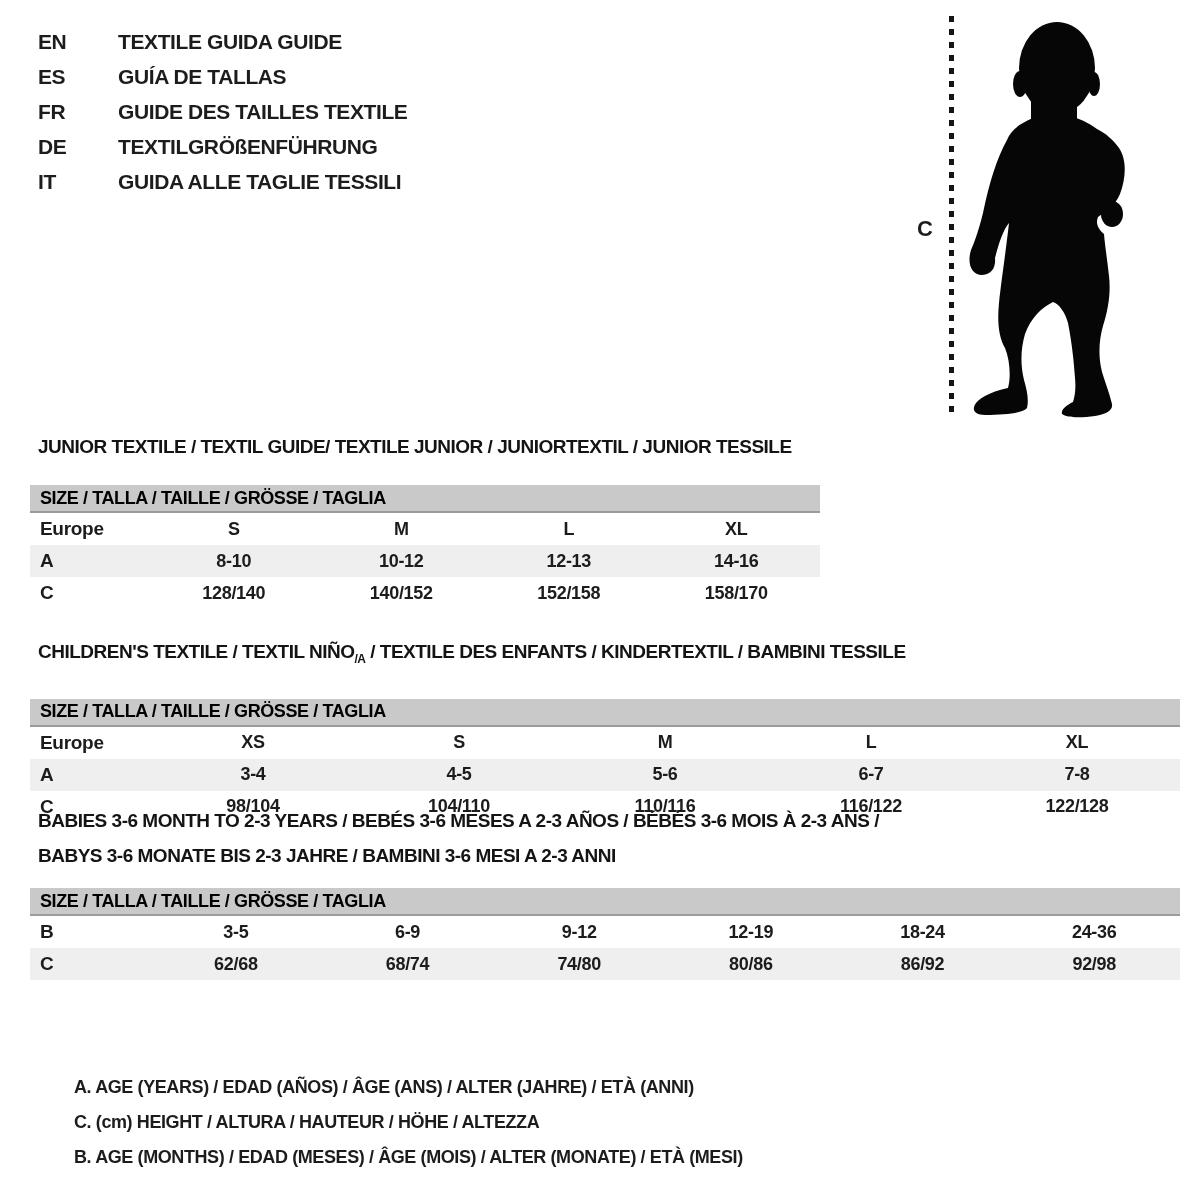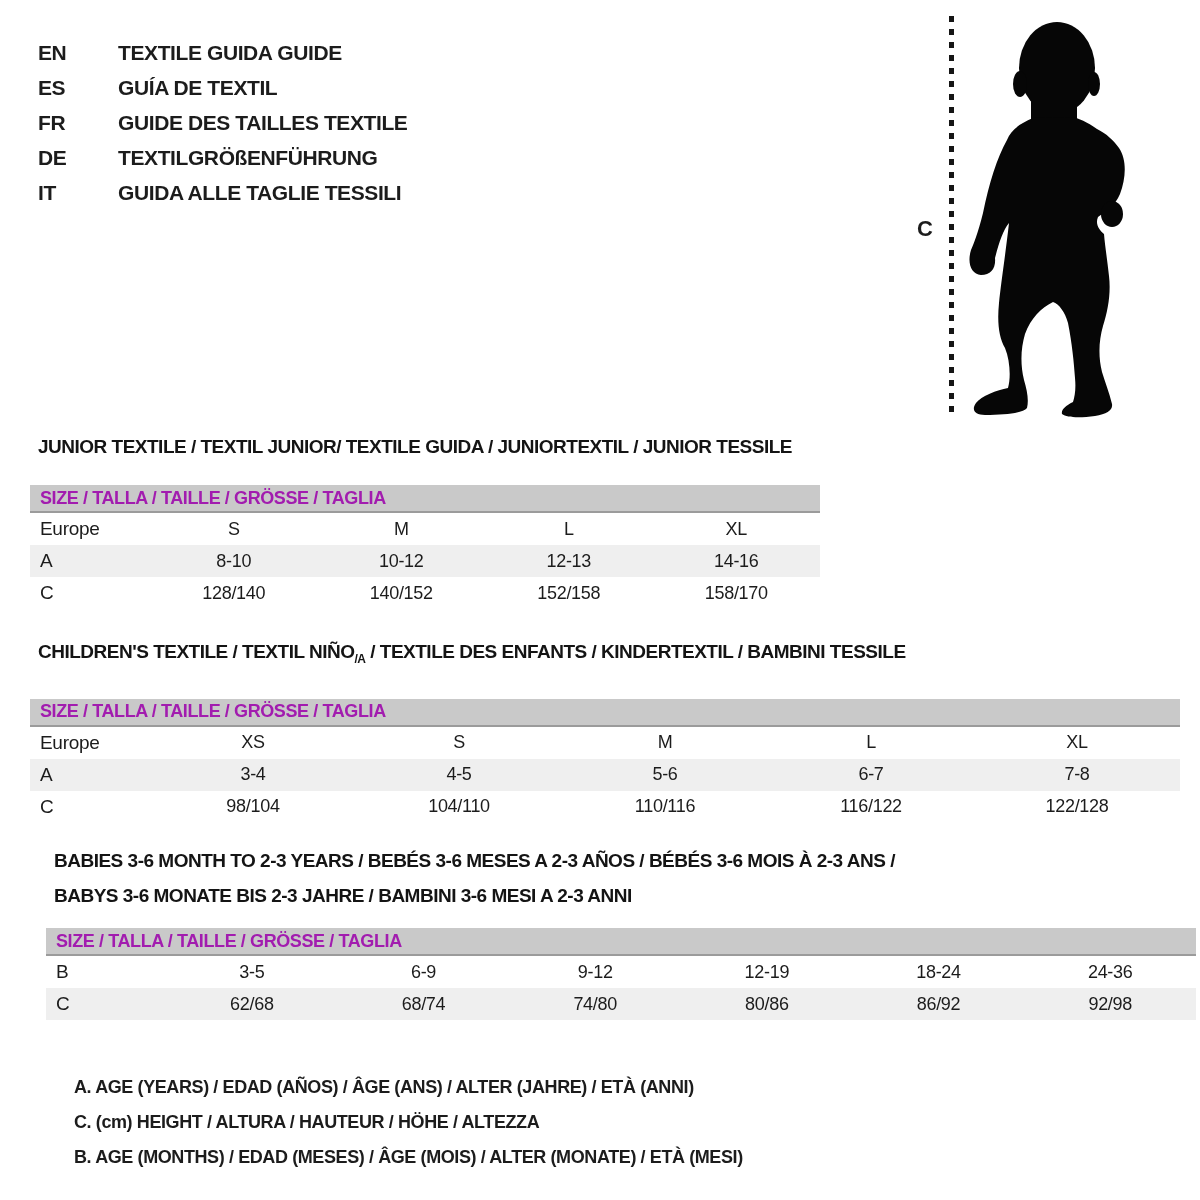--- a/index.html
+++ b/index.html
@@ -5,71 +5,71 @@
   html,body{margin:0;padding:0;}
   body{
     width:1200px;height:1200px;background:#ffffff;
     font-family:"Liberation Sans","DejaVu Sans",sans-serif;
     color:#1c1c1c;
   }
   .page{position:relative;width:1200px;height:1200px;background:#fff;overflow:hidden;}
 
   
   .lang-list{position:absolute;left:38px;top:30px;}
-  .lang-row{display:flex;height:35px;align-items:flex-end;font-weight:bold;font-size:21px;letter-spacing:-0.4px;}
+  .lang-row{display:flex;height:35px;align-items:flex-start;font-weight:bold;font-size:21px;letter-spacing:-0.4px;}
   .lang-code{width:80px;flex:0 0 80px;}
   .lang-title{white-space:nowrap;}
 
   
   .dash-line{
     position:absolute;left:949px;top:16px;width:5px;height:402px;
     background:repeating-linear-gradient(to bottom,#151515 0 6px,transparent 6px 13px);
   }
   .figure-label{position:absolute;left:917px;top:216px;font-weight:bold;font-size:22px;}
   .silhouette{position:absolute;left:960px;top:18px;width:182px;height:400px;}
 
   
   .size-section{position:absolute;left:30px;}
   .sec0{top:436px;width:790px;}
   .sec1{top:641px;width:1150px;}
-  .sec2{top:843px;width:1150px;margin-left:16px;}
+  .sec2{top:803px;width:1150px;}
   .section-heading{font-weight:bold;font-size:19px;letter-spacing:-0.5px;padding-left:8px;color:#141414;}
   .heading-line{line-height:22px;white-space:nowrap;}
   .sec2 .heading-line{line-height:35px;}
   .subscript{font-size:12px;vertical-align:sub;}
   .sec0 .size-bar{margin-top:27px;}
   .sec1 .size-bar{margin-top:29px;}
   .sec2 .size-bar{margin-top:15px;}
   .size-bar{
     height:28px;background:#c9c9c9;border-bottom:2px solid #9b9b9b;
     display:flex;align-items:center;padding-left:10px;box-sizing:border-box;
-    font-weight:bold;font-size:18px;color:#a21caf;letter-spacing:-0.4px;
+    font-weight:bold;font-size:18px;color:#000000;letter-spacing:-0.4px;
   }
-  .t-row{display:flex;height:32px;align-items:center;font-weight:normal;font-size:18px;letter-spacing:-0.3px;}
+  .t-row{display:flex;height:32px;align-items:center;font-weight:bold;font-size:18px;letter-spacing:-0.3px;}
   .t-row.shaded{background:#efefef;}
   .cell-label{flex:0 0 120px;width:120px;padding-left:10px;box-sizing:border-box;text-align:left;font-size:19px;}
   .cell-val{flex:1;text-align:center;}
 
   
   .footnotes{position:absolute;left:38px;top:1070px;font-weight:bold;font-size:18px;letter-spacing:-0.4px;margin-left:36px;}
   .foot-line{line-height:35px;white-space:nowrap;}
 </style>
 </head>
 <body>
 
 <div class="page">
 
   <div class="lang-list" id="langList">
       <div class="lang-row">
         <span class="lang-code">EN</span>
         <span class="lang-title">TEXTILE GUIDA GUIDE</span>
       </div>
       <div class="lang-row">
         <span class="lang-code">ES</span>
-        <span class="lang-title">GUÍA DE TEXTIL</span>
+        <span class="lang-title">GUÍA DE TALLAS</span>
       </div>
       <div class="lang-row">
         <span class="lang-code">FR</span>
         <span class="lang-title">GUIDE DES TAILLES TEXTILE</span>
       </div>
       <div class="lang-row">
         <span class="lang-code">DE</span>
         <span class="lang-title">TEXTILGRÖßENFÜHRUNG</span>
       </div>
       <div class="lang-row">
@@ -117,21 +117,21 @@
         C 144,194 154,188 159,176
         C 165,160 166,142 158,130
         C 152,122 146,116 136,111
         C 126,104 118,100 110,99 Z"></path>
       <ellipse cx="151" cy="196" rx="11" ry="13"></ellipse>
     </g>
   </svg>
 
   <section class="size-section sec0" id="sec0">
       <div class="section-heading">
-        <div class="heading-line"><span>JUNIOR TEXTILE / TEXTIL JUNIOR/ TEXTILE GUIDA / JUNIORTEXTIL / JUNIOR TESSILE</span></div>
+        <div class="heading-line"><span>JUNIOR TEXTILE / TEXTIL GUIDE/ TEXTILE JUNIOR / JUNIORTEXTIL / JUNIOR TESSILE</span></div>
       </div>
       <div class="size-bar">
         <span>SIZE / TALLA / TAILLE / GRÖSSE / TAGLIA</span>
       </div>
       <div class="size-table">
         <div class="t-row">
           <div class="cell-label">Europe</div>
           <div class="cell-val">S</div>
           <div class="cell-val">M</div>
           <div class="cell-val">L</div>

